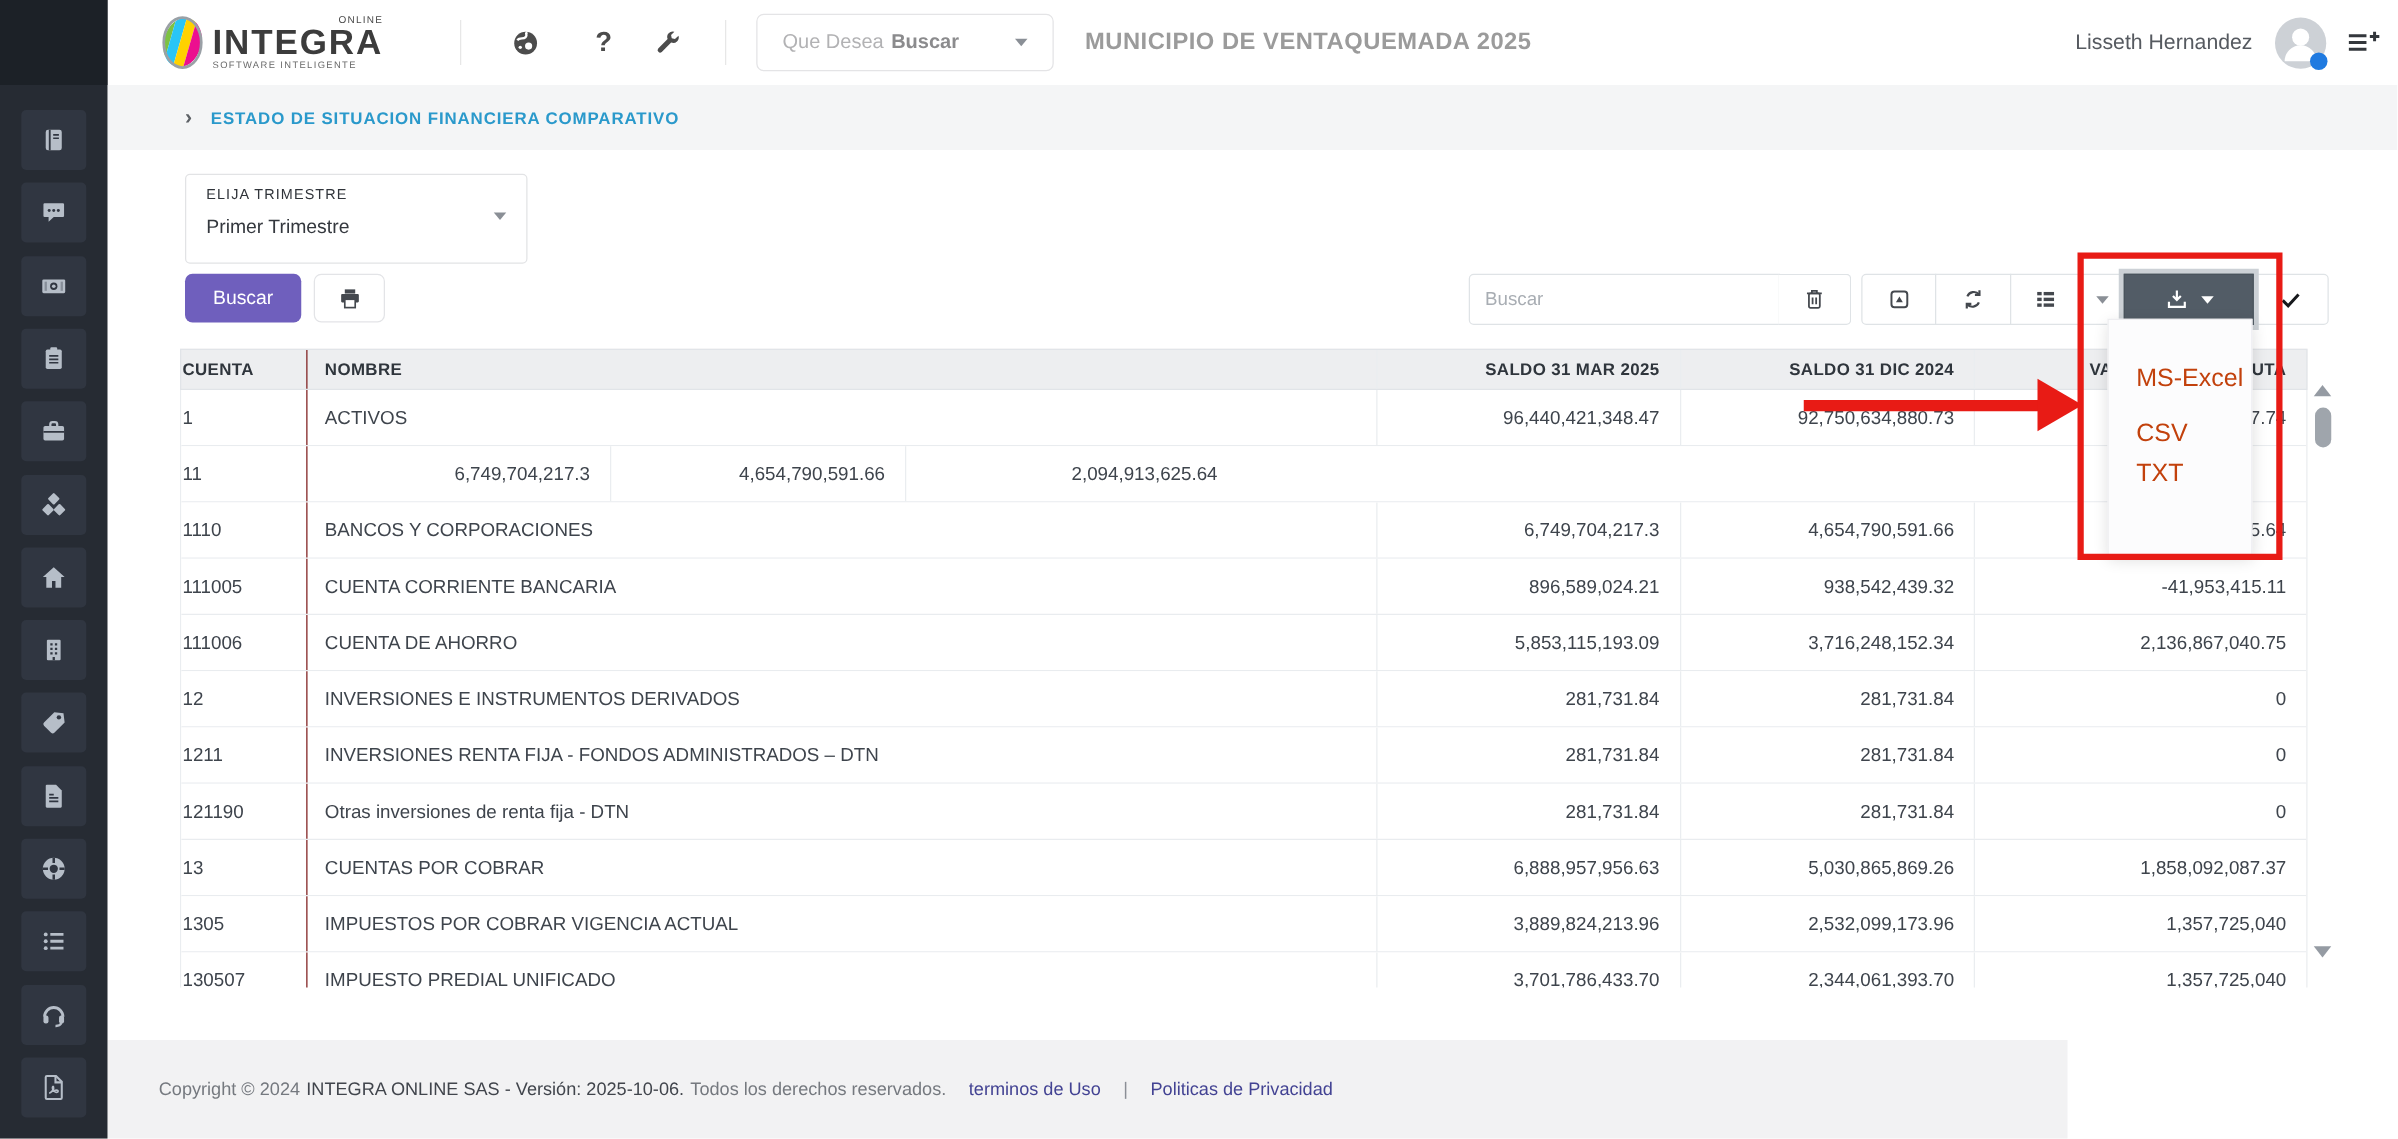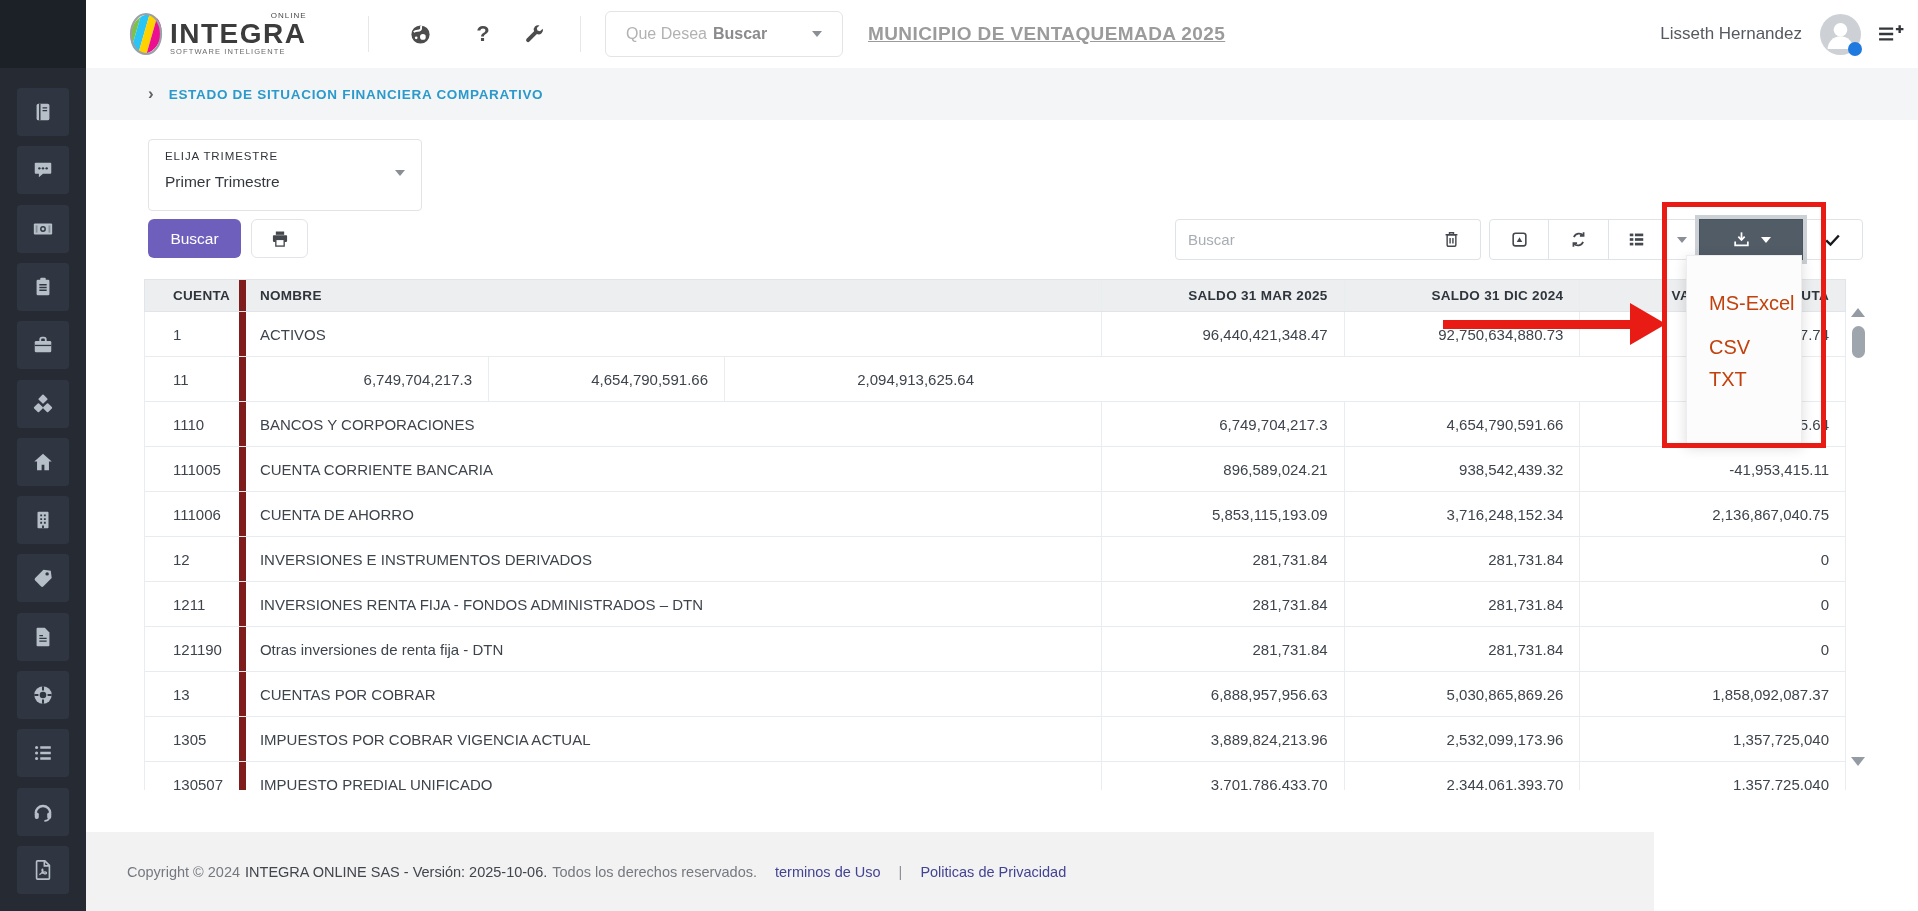--- a/index.html
+++ b/index.html
@@ -22,21 +22,21 @@
   .logo-tag { display:block; font-size:7.5px; letter-spacing:1.1px; color:#6a6a6a; }
   .hdr-divider { position:absolute; top:16px; width:1px; height:36px; background:#e7e7e7; }
   .hdr-icon { position:absolute; top:14px; width:40px; height:40px; display:flex; align-items:center; justify-content:center; color:#4c4c4c; cursor:pointer; }
   .qmark { font-size:22px; font-weight:bold; color:#4c4c4c; }
   .hdr-select { position:absolute; left:519px; top:11px; width:238px; height:46px; border:1px solid #e4e4e6; border-radius:6px;
                 display:flex; align-items:center; padding:0 20px; cursor:pointer; background:#fff; }
   .hdr-select .pre { font-size:16px; color:#b2b2b4; }
   .hdr-select .bold { font-size:16px; color:#8b8b8d; font-weight:bold; margin-left:6px; }
   .caret-down { width:0; height:0; border-left:5px solid transparent; border-right:5px solid transparent; border-top:6px solid #8a8f96; }
   .hdr-select .caret-down { margin-left:auto; }
-  .hdr-title { position:absolute; left:782px; top:0; height:68px; line-height:68px; font-size:19px; font-weight:bold; color:#9b9b9b; letter-spacing:.4px;text-decoration:underline; }
+  .hdr-title { position:absolute; left:782px; top:0; height:68px; line-height:68px; font-size:19px; font-weight:bold; color:#9b9b9b; letter-spacing:.4px; }
   .hdr-user { position:absolute; right:116px; top:0; height:68px; line-height:68px; font-size:17px; color:#565a60; cursor:pointer; }
   .avatar { position:absolute; right:57px; top:14px; width:41px; height:41px; border-radius:50%; background:#cdd1d6; cursor:pointer; }
   .avatar-dot { position:absolute; right:-1px; bottom:-1px; width:14px; height:14px; border-radius:50%; background:#1f7ae0; }
   .hdr-menu { position:absolute; right:12px; top:21px; width:30px; height:26px; color:#33373c; cursor:pointer; }
 
   
   .breadcrumb { position:absolute; left:86px; top:68px; width:1832px; height:52px; background:#f4f5f6;
                 display:flex; align-items:center; padding-left:62px; }
   .bc-chevron { color:#5d6166; font-size:17px; font-weight:bold; }
   .bc-label { margin-left:15px; color:#2a99cb; font-size:13.5px; font-weight:bold; letter-spacing:.7px; cursor:pointer;text-align:right; }
@@ -67,21 +67,21 @@
   .tb-check { left:1802px; width:61px; border-radius:0 4px 4px 0; }
 
   
   .thead { position:absolute; left:144px; top:279px; width:1702px; height:33px; background:#edeef0;
            border:1px solid #e1e4e8; display:flex; align-items:center; z-index:5; }
   .hcell { font-size:13.5px; font-weight:bold; color:#2f353c; letter-spacing:.3px; height:100%; display:flex; align-items:center; }
   .tbody { position:absolute; left:144px; top:312px; width:1702px; height:478px; overflow:hidden;
            border-left:1px solid #eaedf0; border-right:1px solid #eaedf0; z-index:1; }
   .trow { display:flex; align-items:center; height:45px; border-bottom:1px solid #e9ecef; background:#fff; cursor:pointer; }
   .cell { font-size:15px; color:#3e444c; height:100%; display:flex; align-items:center; overflow:hidden; white-space:nowrap; }
-  .c0 { width:101px; padding-left:28px; border-right:7px solid #7f1d1d; }
+  .c0 { width:101px; padding-left:1px; border-right:1px solid #7f1d1d; }
   .c1 { width:857px; padding-left:14px; border-right:1px solid #eaedf0; }
   .c2 { width:243px; border-right:1px solid #eaedf0; }
   .c3 { width:236px; border-right:1px solid #eaedf0; }
   .c4 { width:265px; }
   .cell.c2,.cell.c3,.cell.c4,.hcell.c2,.hcell.c3,.hcell.c4 { justify-content:flex-end; padding-right:16px; }
 
   
   .sb-up { position:absolute; left:1851px; top:308px; width:0; height:0; border-left:7px solid transparent; border-right:7px solid transparent; border-bottom:9px solid #959ba3; cursor:pointer; }
   .sb-thumb { position:absolute; left:1852px; top:326px; width:13px; height:32px; border-radius:7px; background:#9fa5ac; cursor:pointer; }
   .sb-down { position:absolute; left:1851px; top:757px; width:0; height:0; border-left:7px solid transparent; border-right:7px solid transparent; border-top:9px solid #959ba3; cursor:pointer; }

